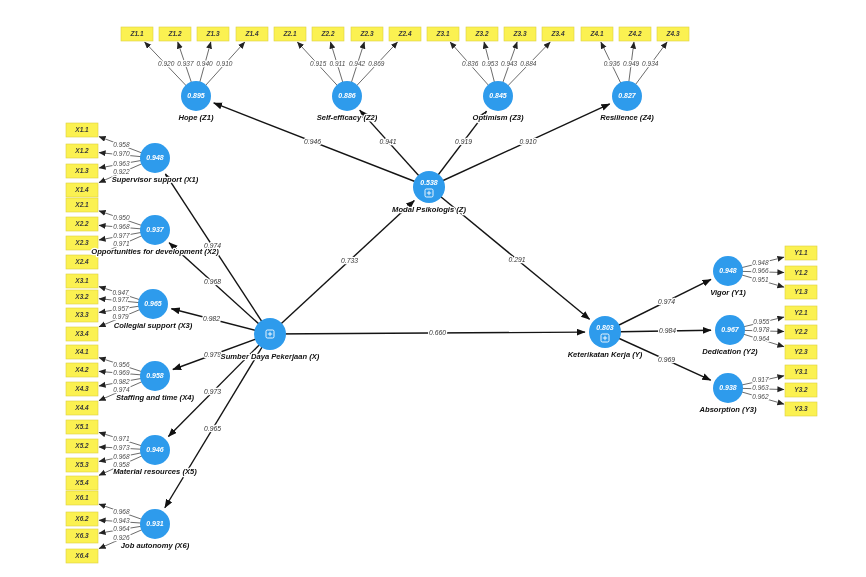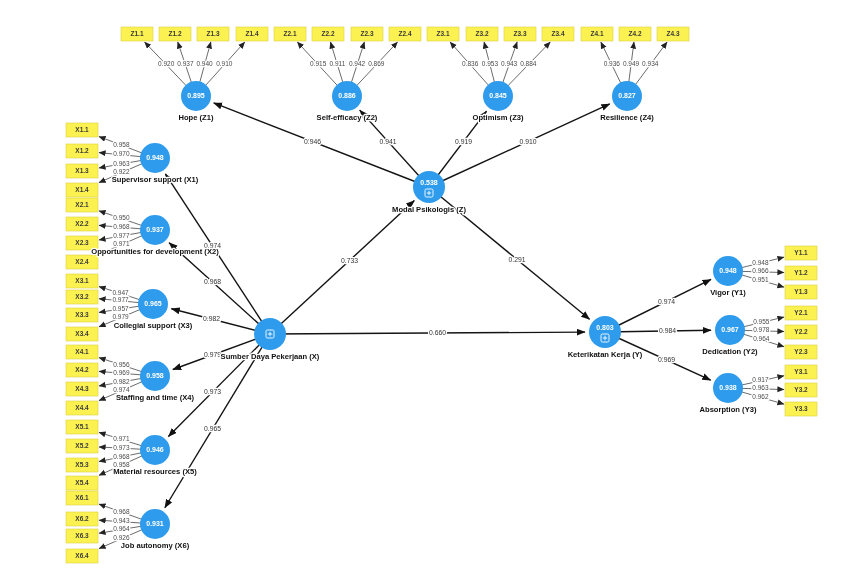--- a/index.html
+++ b/index.html
@@ -1,17 +1,17 @@
 <!DOCTYPE html>
 <html><head>
 <meta charset="utf-8">
 <style>
   html,body{margin:0;padding:0;background:#ffffff;}
   .canvas{width:866px;height:577px;position:relative;background:#fff;overflow:hidden;
-          font-family:"Liberation Sans", sans-serif;}
+          font-family:"Liberation Sans", sans-serif;font-style:italic;}
   svg{display:block;}
   .ind-label{font-family:"Liberation Sans",sans-serif;font-size:6.5px;font-weight:bold;fill:#3a3a3a;text-anchor:middle;}
   .load-label{font-family:"Liberation Sans",sans-serif;font-size:6.5px;fill:#4a4a4a;text-anchor:middle;}
   .path-label{font-family:"Liberation Sans",sans-serif;font-size:6.8px;fill:#333;text-anchor:middle;}
   .node-value{font-family:"Liberation Sans",sans-serif;font-size:7px;font-weight:bold;fill:#fff;text-anchor:middle;}
   .node-label{font-family:"Liberation Sans",sans-serif;font-size:7.6px;font-weight:bold;fill:#101010;text-anchor:middle;}
   .halo{stroke:#ffffff;stroke-width:2.6px;paint-order:stroke;stroke-linejoin:round;}
 </style>
 </head>
 <body>

